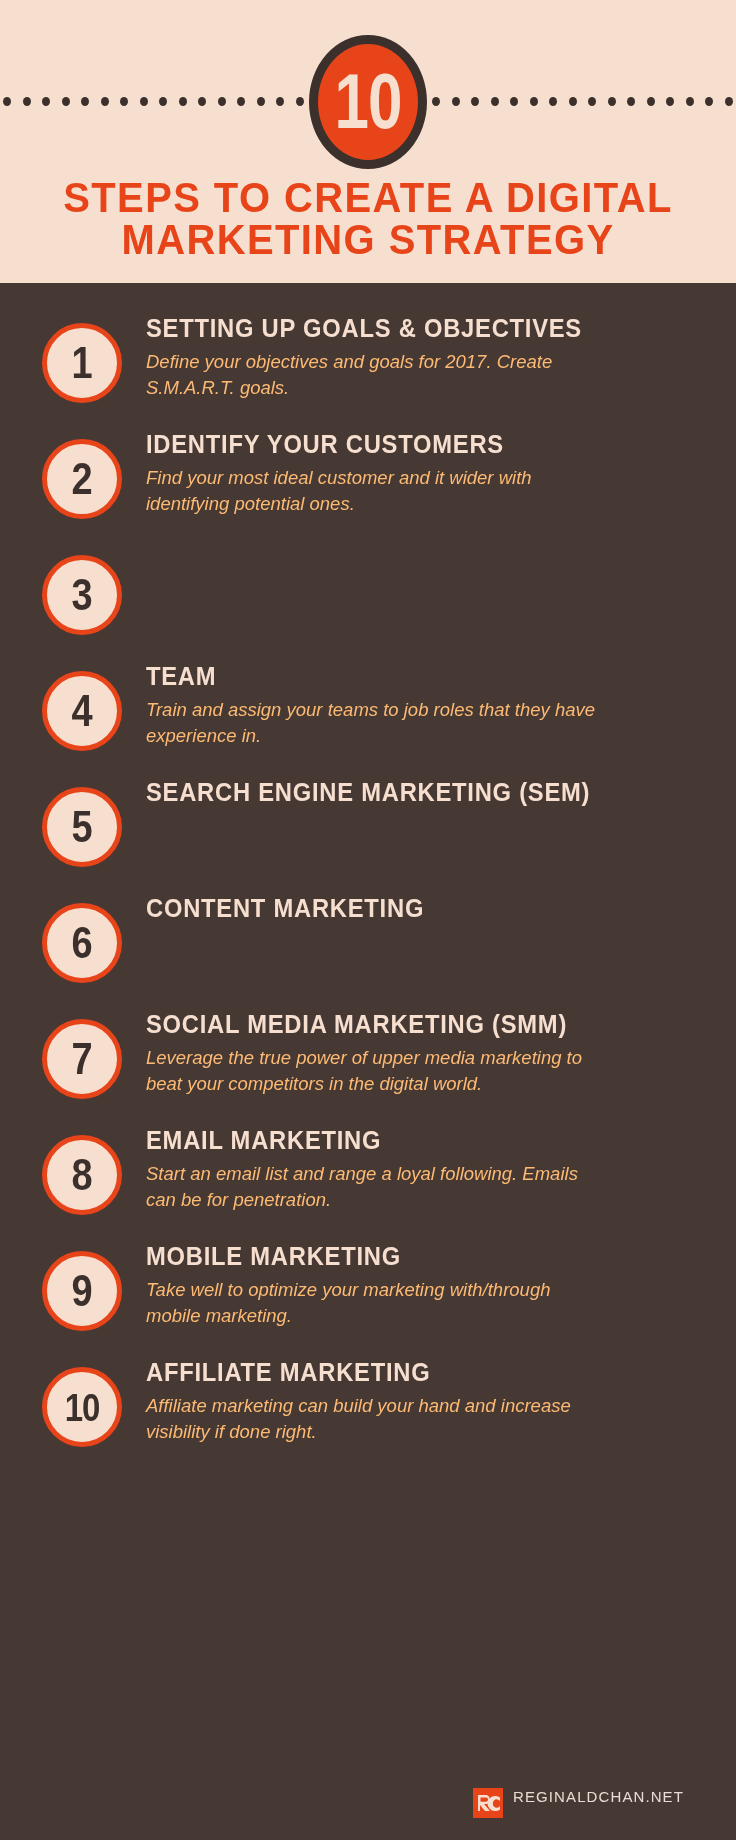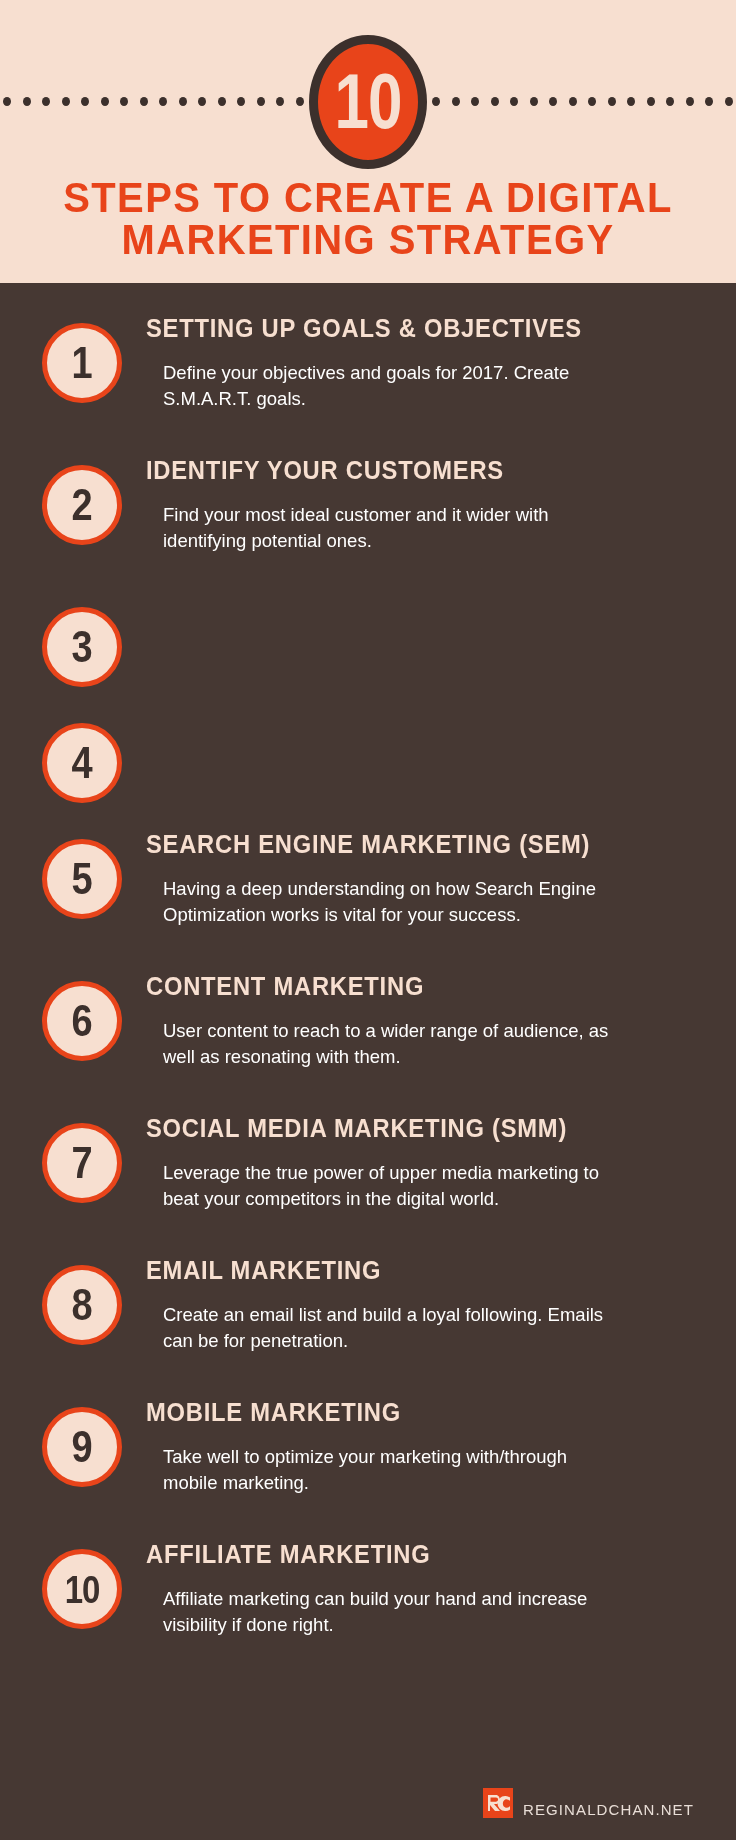--- a/index.html
+++ b/index.html
@@ -137,35 +137,36 @@
     font-weight: bold;
     letter-spacing: 0.8px;
     line-height: 1.1;
     text-transform: uppercase;
     margin: 0 0 6px 0;
     font-family: "Liberation Sans Narrow", "Liberation Sans", sans-serif;
     transform: scaleX(0.95);
     transform-origin: left center;
   }
   .step-desc {
-    color: #ffffff;
+    color: #fdba74;
     font-size: 18.5px;
     line-height: 1.42;
-    margin: 17px;
+    margin: 0;
     max-width: 455px;
     font-family: "Liberation Sans", sans-serif;
+    font-style: italic;
   }
 
   
   .footer {
     position: absolute;
-    right: 42px;
+    right: 52px;
     bottom: 22px;
     display: flex;
-    align-items: flex-end;
+    align-items: flex-start;
     gap: 10px;
   }
   .footer-logo {
     width: 30px;
     height: 30px;
     background: #e8441a;
     position: relative;
     flex: 0 0 auto;
   }
   .footer-logo svg { display: block; }
@@ -252,55 +253,57 @@
       </div>
       <div class="step">
         <div class="step-badge">
           <span>3</span>
         </div>
       </div>
       <div class="step">
         <div class="step-badge">
           <span>4</span>
         </div>
+        <div class="step-body">
+          <h3 class="step-title">TEAM</h3>
+          <p class="step-desc">Train and assign your teams to job roles that they have experience in.</p>
+        </div>
       </div>
       <div class="step">
         <div class="step-badge">
           <span>5</span>
         </div>
         <div class="step-body">
           <h3 class="step-title">SEARCH ENGINE MARKETING (SEM)</h3>
-          <p class="step-desc">Having a deep understanding on how Search Engine Optimization works is vital for your success.</p>
         </div>
       </div>
       <div class="step">
         <div class="step-badge">
           <span>6</span>
         </div>
         <div class="step-body">
           <h3 class="step-title">CONTENT MARKETING</h3>
-          <p class="step-desc">User content to reach to a wider range of audience, as well as resonating with them.</p>
         </div>
       </div>
       <div class="step">
         <div class="step-badge">
           <span>7</span>
         </div>
         <div class="step-body">
           <h3 class="step-title">SOCIAL MEDIA MARKETING (SMM)</h3>
           <p class="step-desc">Leverage the true power of upper media marketing to beat your competitors in the digital world.</p>
         </div>
       </div>
       <div class="step">
         <div class="step-badge">
           <span>8</span>
         </div>
         <div class="step-body">
           <h3 class="step-title">EMAIL MARKETING</h3>
-          <p class="step-desc">Create an email list and build a loyal following. Emails can be for penetration.</p>
+          <p class="step-desc">Start an email list and range a loyal following. Emails can be for penetration.</p>
         </div>
       </div>
       <div class="step">
         <div class="step-badge">
           <span>9</span>
         </div>
         <div class="step-body">
           <h3 class="step-title">MOBILE MARKETING</h3>
           <p class="step-desc">Take well to optimize your marketing with/through mobile marketing.</p>
         </div>

